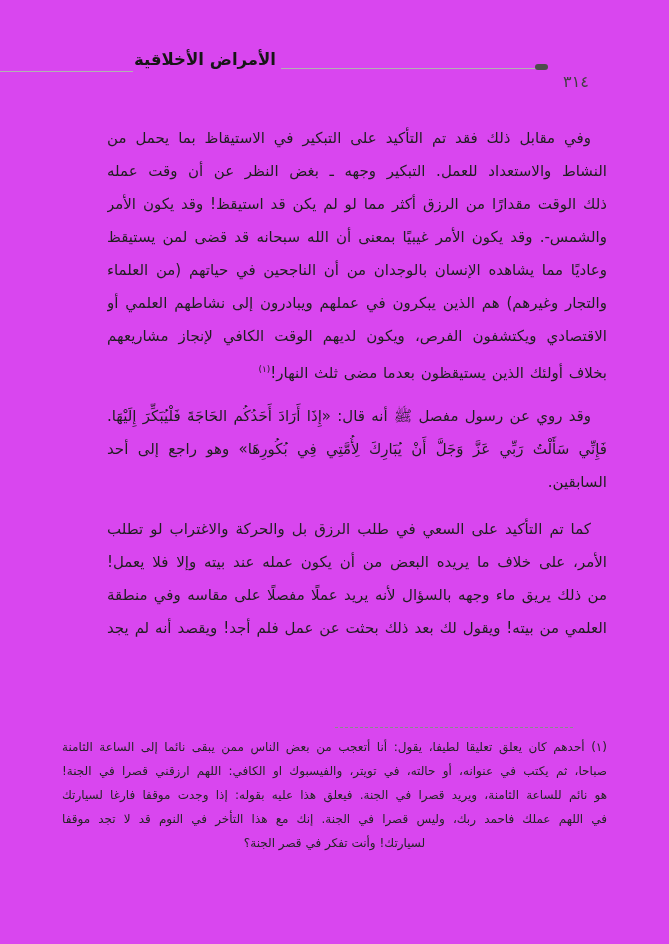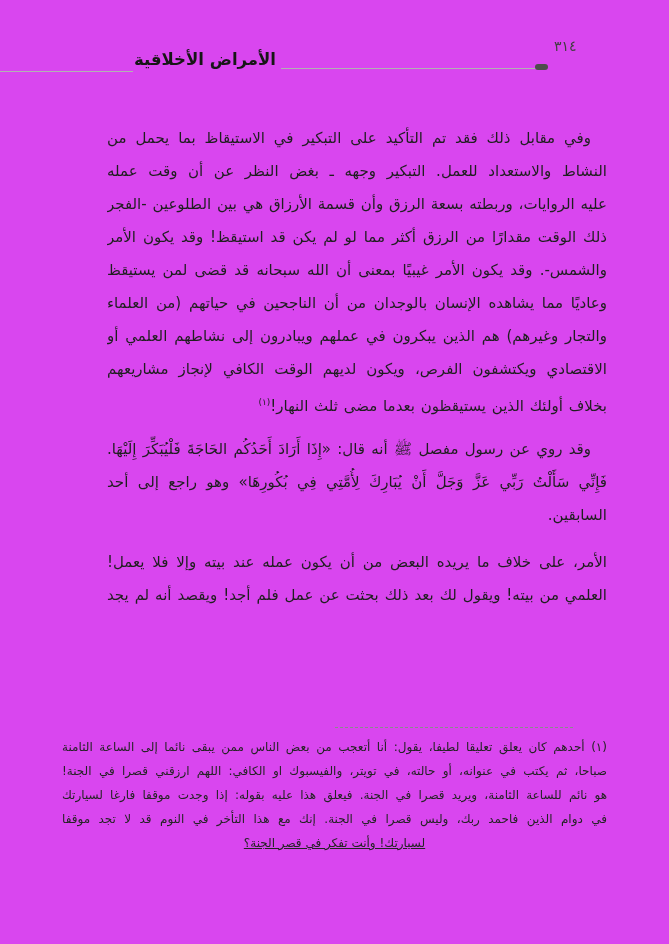--- a/index.html
+++ b/index.html
@@ -14,22 +14,22 @@
     text-align:center; font-weight:700; font-size:16.5px; line-height:28px;
     white-space:nowrap; color:#161616;
   }
   .rule-left  { position:absolute; left:0px;   top:71px; width:133px; border-top:1px solid #b2b2b2; }
   .rule-right { position:absolute; left:281px; top:68px; width:256px; border-top:1px solid #b2b2b2; }
   .page-num-bullet {
     position:absolute; left:535px; top:64px; width:13px; height:6px;
     background:#4d4d4d; border-radius:3px;
   }
   .page-number {
-    position:absolute; left:554px; top:38px; width:44px;
-    font-size:14px; color:#3f3f3f; text-align:left; letter-spacing:2px;
+    position:absolute; left:554px; top:72px; width:44px;
+    font-size:16px; color:#3f3f3f; text-align:center; letter-spacing:2px;
   }
   
   .body-text { position:absolute; left:62px; top:122px; width:545px; font-size:15px; }
   .para + .para { margin-top:14px; }
   .ln {
     height:33px; line-height:33px; overflow:hidden;
     text-align:justify; text-align-last:justify;
     word-spacing:1px;
     margin-left:45px;
   }
@@ -37,64 +37,65 @@
   .ln.end-right { text-align:right; text-align-last:right; }
   .ln.end-pr64 { text-align:right; text-align-last:right; padding-left:64px; }
   sup.fnref { font-size:9px; vertical-align:6px; margin-left:1px; }
   
   .fn-rule { position:absolute; left:335px; top:727px; width:238px; border-top:1px dashed #8a8a8a; }
   .footnote { position:absolute; left:62px; top:735px; width:545px; font-size:12px; color:#242424; }
   .fn-ln {
     height:24px; line-height:24px; overflow:hidden;
     text-align:justify; text-align-last:justify;
   }
-  .fn-ln.center { text-align:center; text-align-last:center;text-decoration:underline; }
+  .fn-ln.center { text-align:center; text-align-last:center; }
 </style>
 </head>
 <body>
 
 <div class="page">
 
   <div class="rule-left"></div>
   <div class="header-title">الأمراض الأخلاقية</div>
   <div class="rule-right"></div>
   <div class="page-num-bullet"></div>
   <div class="page-number">٣١٤</div>
 
   <div class="body-text">
 
     <div class="para">
       <div class="ln indent">وفي مقابل ذلك فقد تم التأكيد على التبكير في الاستيقاظ بما يحمل من معنى</div>
       <div class="ln">النشاط والاستعداد للعمل. التبكير وجهه ـ بغض النظر عن أن وقت عمله الرسمي</div>
-      <div class="ln">عليه الروايات، وربطته بسعة الرزق وأن قسمة الأرزاق هي بين الطلوعين -الفجر</div>
       <div class="ln">ذلك الوقت مقدارًا من الرزق أكثر مما لو لم يكن قد استيقظ! وقد يكون الأمر طبيعيًا</div>
       <div class="ln">والشمس-. وقد يكون الأمر غيبيًا بمعنى أن الله سبحانه قد قضى لمن يستيقظ في</div>
       <div class="ln">وعاديًا مما يشاهده الإنسان بالوجدان من أن الناجحين في حياتهم (من العلماء</div>
       <div class="ln">والتجار وغيرهم) هم الذين يبكرون في عملهم ويبادرون إلى نشاطهم العلمي أو</div>
       <div class="ln">الاقتصادي ويكتشفون الفرص، ويكون لديهم الوقت الكافي لإنجاز مشاريعهم</div>
       <div class="ln end-right">
         <span>بخلاف أولئك الذين يستيقظون بعدما مضى ثلث النهار!</span><sup class="fnref">(١)</sup>
       </div>
     </div>
 
     <div class="para">
       <div class="ln indent">وقد روي عن رسول مفصل ﷺ أنه قال: «إِذَا أَرَادَ أَحَدُكُم الحَاجَةَ فَلْيُبَكِّرَ إِلَيْهَا.</div>
       <div class="ln">فَإِنِّي سَأَلْتُ رَبِّي عَزَّ وَجَلَّ أَنْ يُبَارِكَ لِأُمَّتِي فِي بُكُورِهَا» وهو راجع إلى أحد الأمرين</div>
       <div class="ln end-pr64">السابقين.</div>
     </div>
 
     <div class="para">
+      <div class="ln indent">كما تم التأكيد على السعي في طلب الرزق بل والحركة والاغتراب لو تطلب</div>
       <div class="ln">الأمر، على خلاف ما يريده البعض من أن يكون عمله عند بيته وإلا فلا يعمل! وبدلا</div>
+      <div class="ln">من ذلك يريق ماء وجهه بالسؤال لأنه يريد عملًا مفصلًا على مقاسه وفي منطقة</div>
       <div class="ln">العلمي من بيته! ويقول لك بعد ذلك بحثت عن عمل فلم أجد! ويقصد أنه لم يجد</div>
     </div>
 
   </div>
 
   <div class="fn-rule"></div>
   <div class="footnote">
     <div class="fn-ln">(١) أحدهم كان يعلق تعليقا لطيفا، يقول: أنا أتعجب من بعض الناس ممن يبقى نائما إلى الساعة الثامنة</div>
     <div class="fn-ln">صباحا، ثم يكتب في عنوانه، أو حالته، في تويتر، والفيسبوك او الكافي: اللهم ارزقني قصرا في الجنة!</div>
     <div class="fn-ln">هو نائم للساعة الثامنة، ويريد قصرا في الجنة. فيعلق هذا عليه بقوله: إذا وجدت موقفا فارغا لسيارتك</div>
-    <div class="fn-ln">في دوام الذين فاحمد ربك، وليس قصرا في الجنة. إنك مع هذا التأخر في النوم قد لا تجد موقفا</div>
+    <div class="fn-ln">في اللهم عملك فاحمد ربك، وليس قصرا في الجنة. إنك مع هذا التأخر في النوم قد لا تجد موقفا</div>
     <div class="fn-ln center">لسيارتك! وأنت تفكر في قصر الجنة؟</div>
   </div>
 
 </div>
 
 </body></html>

